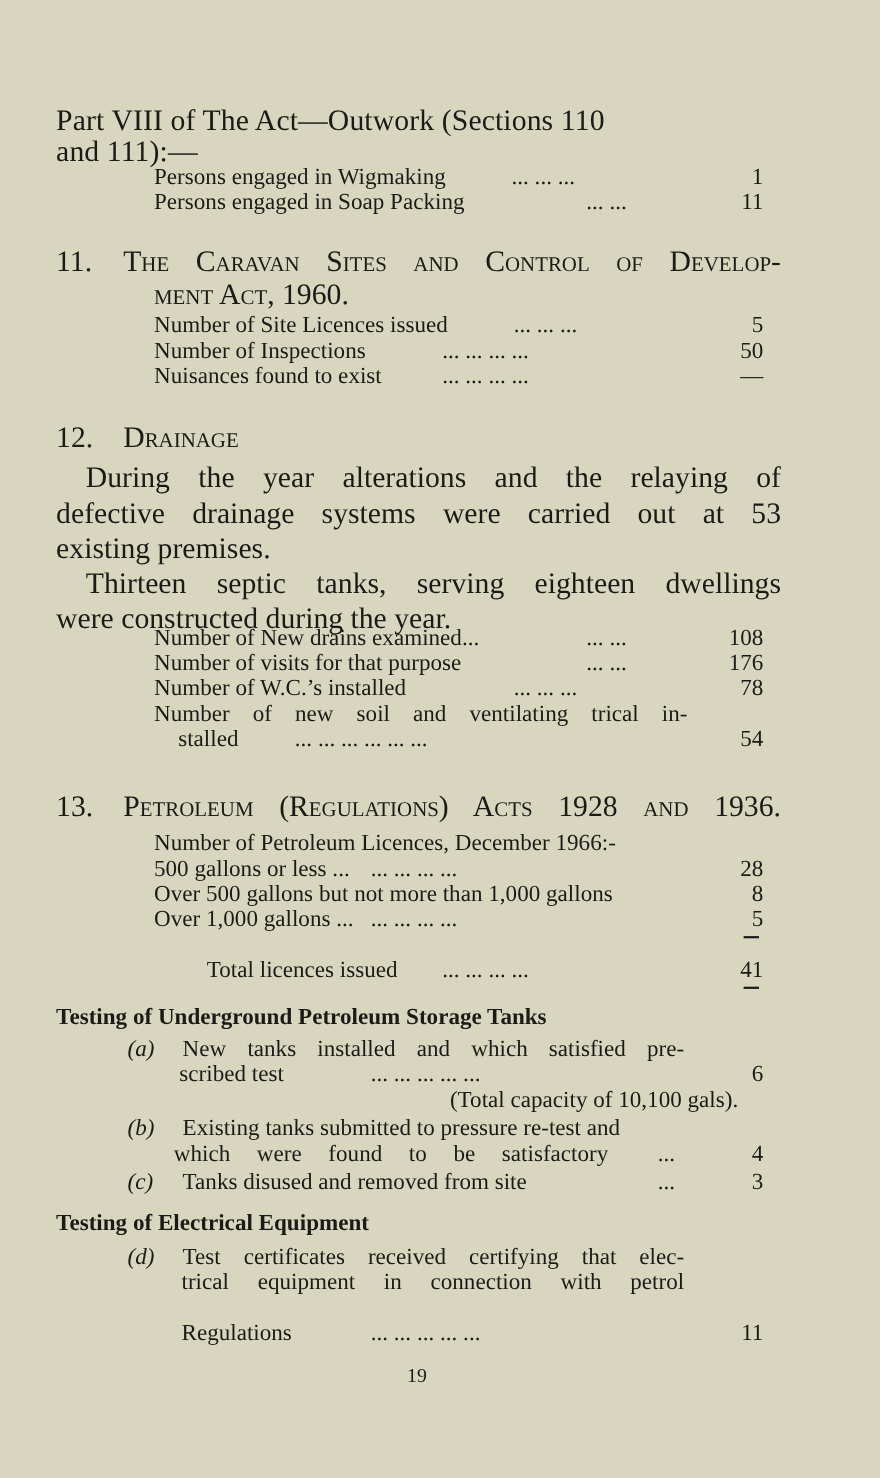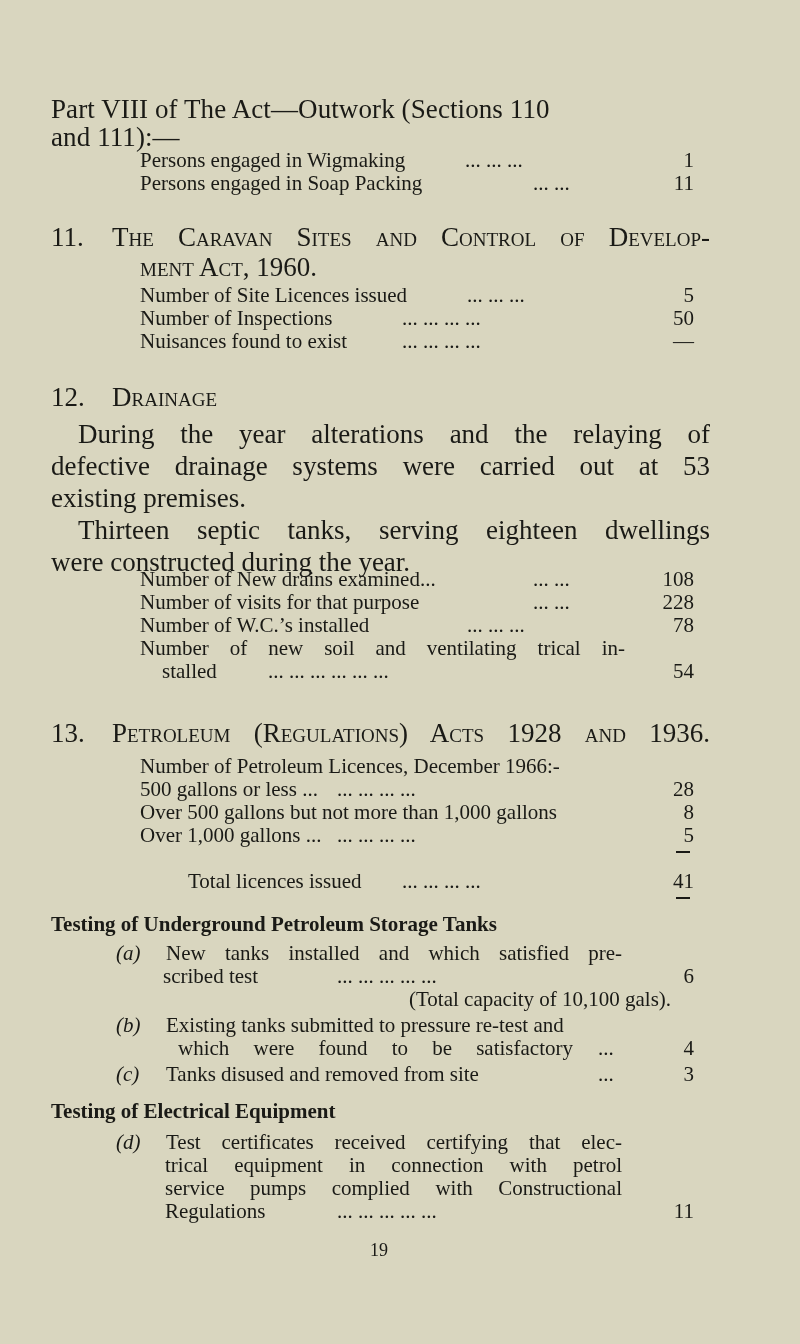--- a/index.html
+++ b/index.html
@@ -91,21 +91,21 @@
   </div>
 
   <div class="row" style="top:567px; left:140px; width:550px;">
     <span class="lbl">Number of New drains examined...</span>
     <span class="dots" style="left:393px;">...          ...</span>
     <span class="val">108</span>
   </div>
   <div class="row" style="top:590px; left:140px; width:550px;">
     <span class="lbl">Number of visits for that purpose</span>
     <span class="dots" style="left:393px;">...          ...</span>
-    <span class="val">228</span>
+    <span class="val">176</span>
   </div>
   <div class="row" style="top:613px; left:140px; width:550px;">
     <span class="lbl">Number of W.C.’s installed</span>
     <span class="dots" style="left:327px;">...          ...          ...</span>
     <span class="val">78</span>
   </div>
   <div class="row" style="top:636px; left:140px; width:485px;">
     <span class="just">Number of new soil and ventilating trical in-</span>
   </div>
   <div class="row" style="top:659px; left:140px; width:550px;">
@@ -155,21 +155,21 @@
   <div class="row" style="top:964px; left:140px; width:550px;">
     <span class="lbl" style="left:23px;">scribed test</span>
     <span class="dots" style="left:197px;">...          ...          ...          ...          ...</span>
     <span class="val">6</span>
   </div>
   <div class="abs" style="left:409px; top:987px; font-size:21px; line-height:24px;">(Total capacity of 10,100 gals).</div>
 
   <div class="item-letter" style="left:116px; top:1013px;"><i>(b)</i></div>
   <div class="item-text" style="left:166px; top:1013px;">Existing tanks submitted to pressure re-test and</div>
   <div class="row" style="top:1036px; left:140px; width:550px;">
-    <span class="lbl" style="left:38px; width:395px;">
+    <span class="lbl" style="left:18px; width:395px;">
       <span class="just">which were found to be satisfactory</span>
     </span>
     <span class="dots" style="left:458px;">...</span>
     <span class="val">4</span>
   </div>
 
   <div class="item-letter" style="left:116px; top:1062px;"><i>(c)</i></div>
   <div class="row" style="top:1062px; left:140px; width:550px;">
     <span class="lbl" style="left:26px;">Tanks disused and removed from site</span>
     <span class="dots" style="left:458px;">...</span>
@@ -178,23 +178,20 @@
 
   <div class="abs bold-head" style="left:51px; top:1099px;">Testing of Electrical Equipment</div>
 
   <div class="item-letter" style="left:116px; top:1130px;"><i>(d)</i></div>
   <div class="item-text" style="left:166px; top:1130px; width:456px;">
     <span class="just">Test certificates received certifying that elec-</span>
   </div>
   <div class="item-text" style="left:165px; top:1153px; width:457px;">
     <span class="just">trical equipment in connection with petrol</span>
   </div>
-  <div class="item-text" style="left:165px; top:1176px; width:457px;">
-    <span class="just">service pumps complied with Constructional</span>
-  </div>
   <div class="row" style="top:1199px; left:140px; width:550px;">
     <span class="lbl" style="left:25px;">Regulations</span>
     <span class="dots" style="left:197px;">...          ...          ...          ...          ...</span>
     <span class="val">11</span>
   </div>
 
   <div class="abs page-num" style="left:370px; top:1240px;">19</div>
 
 </div>
 

